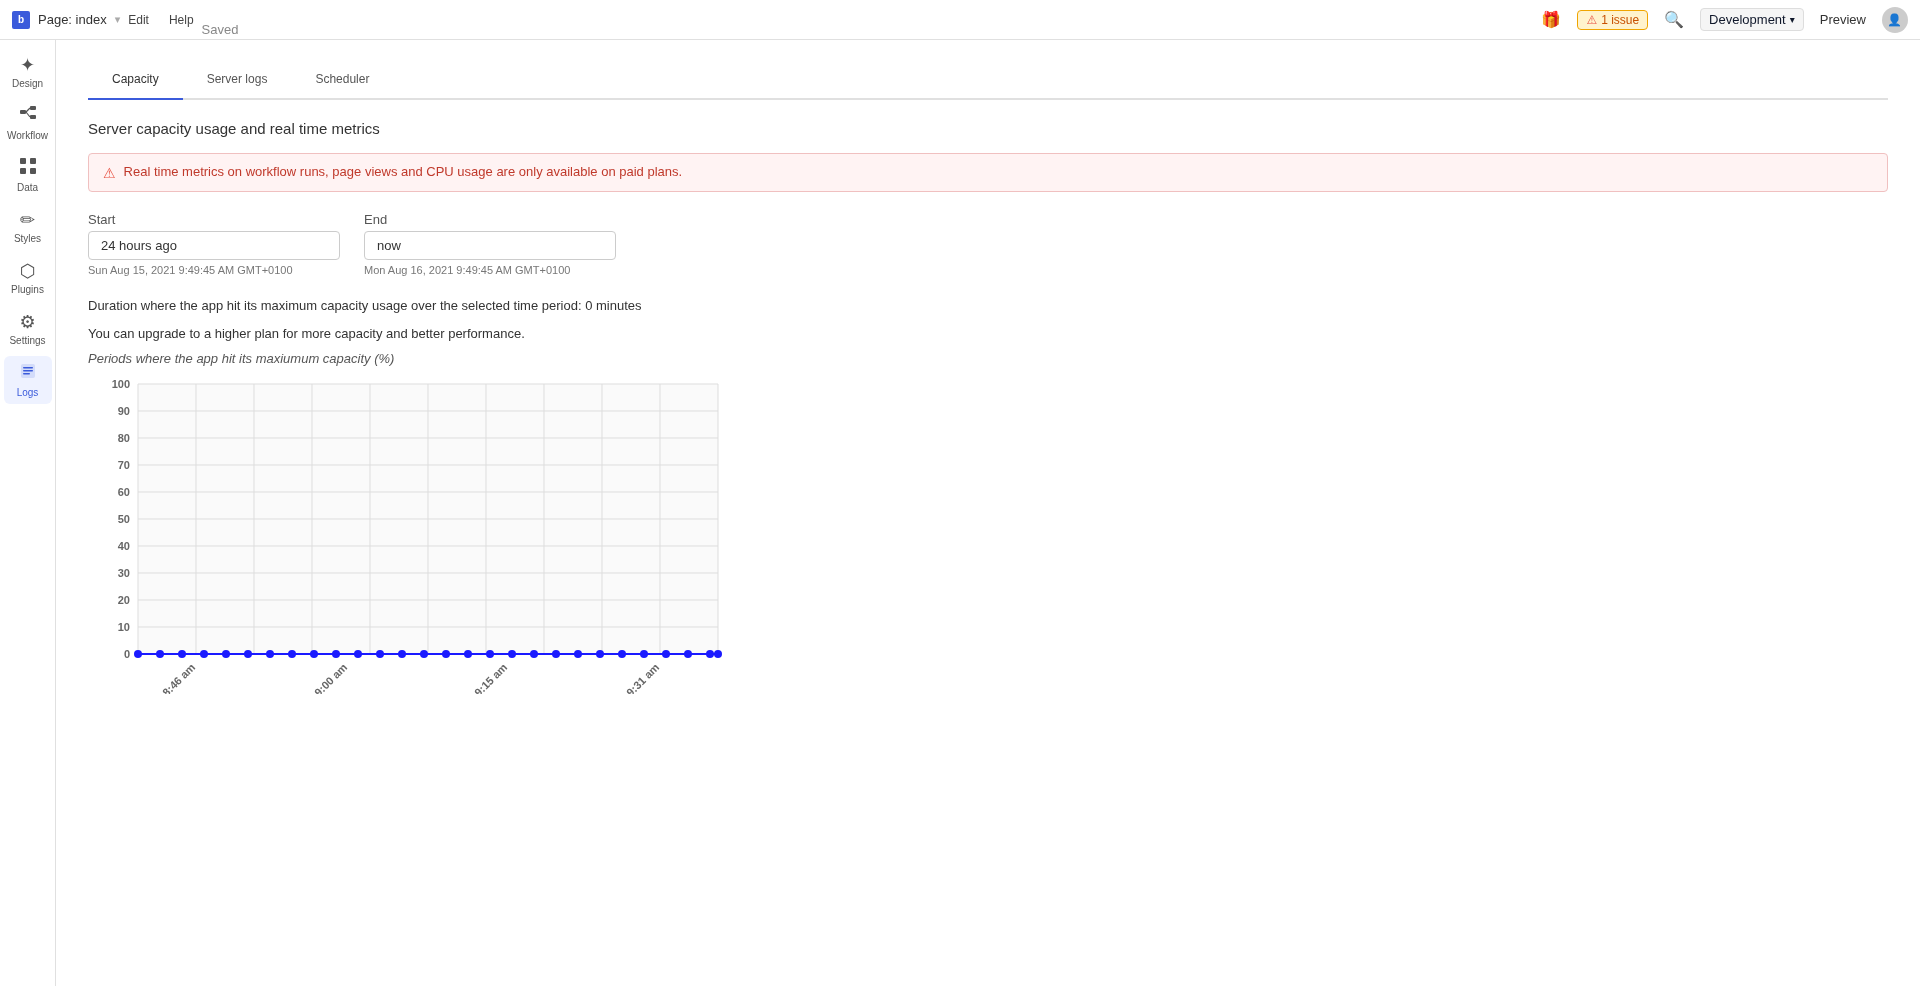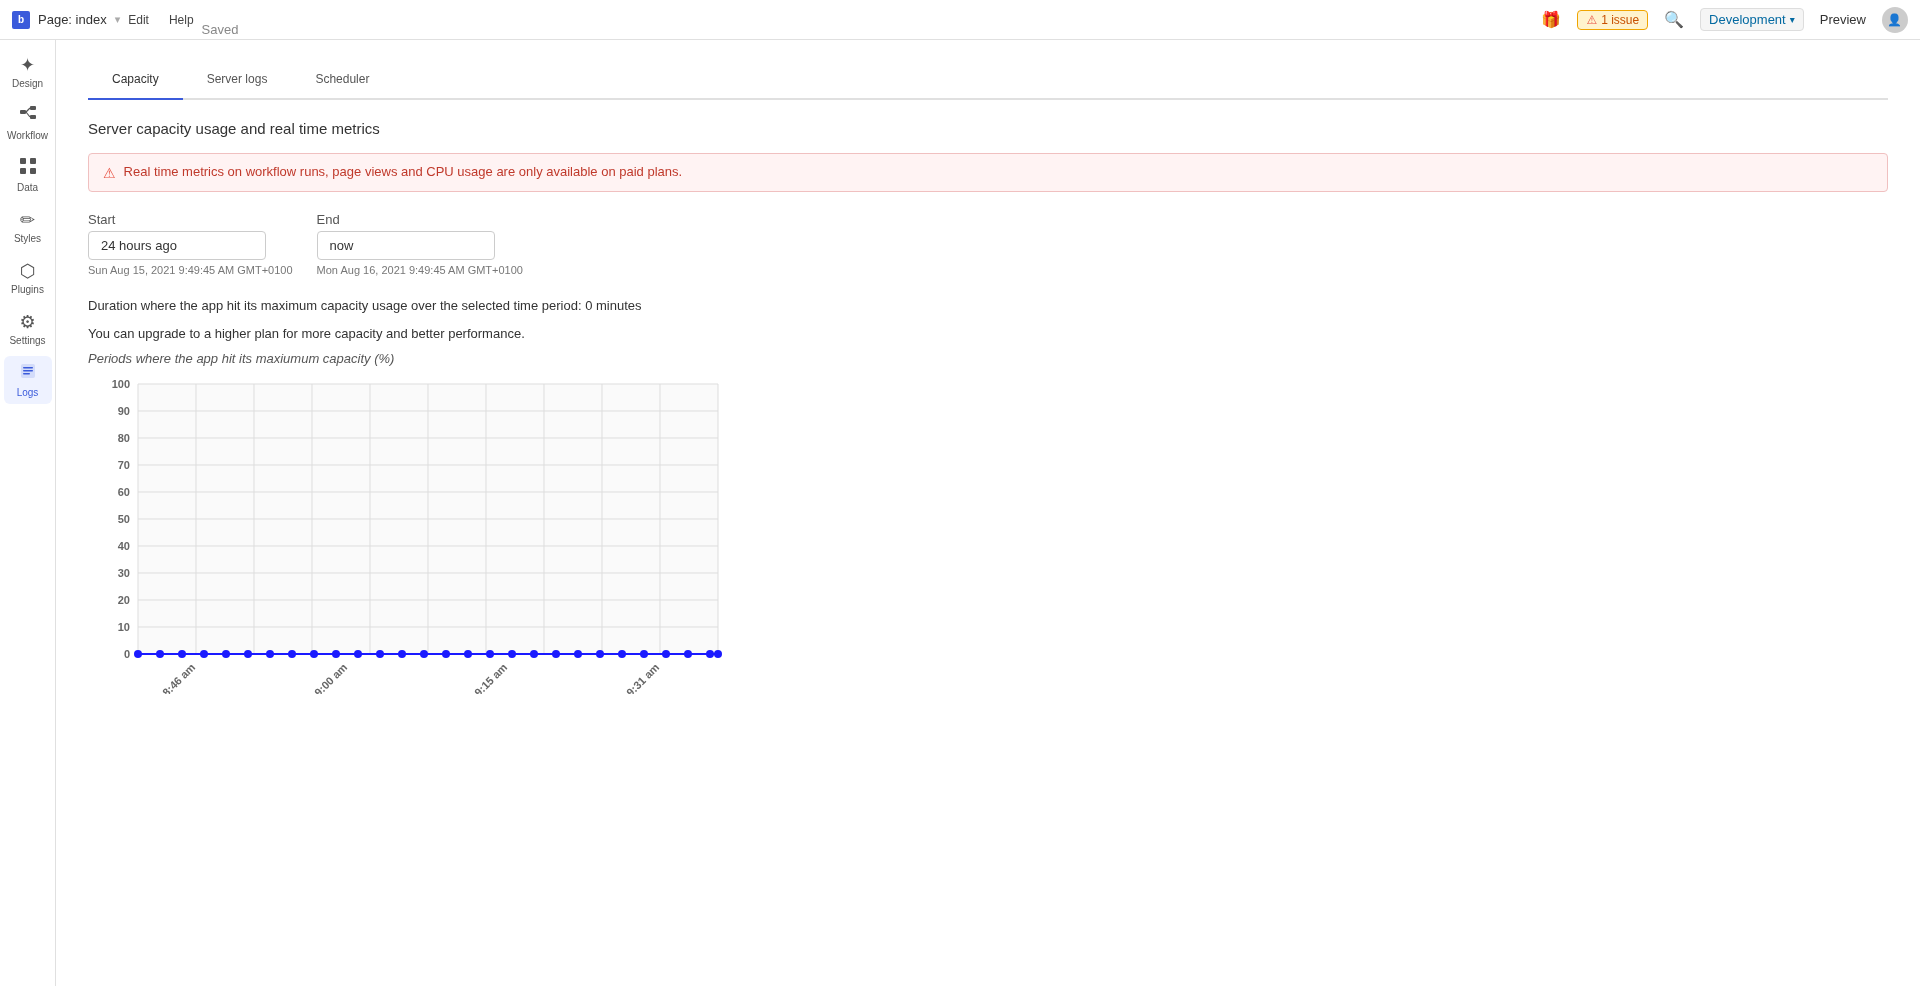--- a/index.html
+++ b/index.html
@@ -17,21 +17,21 @@
     .page-icon { width: 18px; height: 18px; background: #3b5bdb; border-radius: 2px; display: flex; align-items: center; justify-content: center; }
     .page-icon span { color: #fff; font-size: 10px; font-weight: bold; }
     .page-title-text { font-size: 13px; color: #333; }
     .topbar-nav { display: flex; gap: 20px; }
     .topbar-nav a { font-size: 12px; color: #444; text-decoration: none; cursor: pointer; }
     .saved-label { font-size: 13px; color: #888; margin-top: 20px; }
     .topbar-right { display: flex; align-items: center; gap: 16px; }
     .gift-icon { font-size: 16px; cursor: pointer; }
     .issue-badge { display: flex; align-items: center; gap: 4px; background: #fff3cd; border: 1px solid #f0a500; border-radius: 4px; padding: 2px 8px; font-size: 12px; color: #c85000; cursor: pointer; }
     .search-icon-btn { font-size: 16px; cursor: pointer; color: #555; }
-    .env-selector { display: flex; align-items: center; gap: 4px; font-size: 13px; color: #0369a1; cursor: pointer; background: #f5f5f5; border: 1px solid #ddd; border-radius: 4px; padding: 3px 8px; }
+    .env-selector { display: flex; align-items: center; gap: 4px; font-size: 13px; color: #0f172a; cursor: pointer; background: #f5f5f5; border: 1px solid #ddd; border-radius: 4px; padding: 3px 8px; }
     .preview-btn { font-size: 13px; color: #333; cursor: pointer; }
     .user-avatar { width: 26px; height: 26px; border-radius: 50%; background: #ccc; display: flex; align-items: center; justify-content: center; font-size: 12px; color: #fff; cursor: pointer; }
 
     
     .sidebar {
       position: fixed; top: 40px; left: 0; bottom: 0;
       width: 56px; background: #fff; border-right: 1px solid #e0e0e0;
       display: flex; flex-direction: column; align-items: center;
       padding-top: 8px; gap: 4px; z-index: 99;
     }
@@ -77,21 +77,21 @@
       padding: 10px 14px; margin-bottom: 20px; font-size: 13px; color: #c0392b;
     }
     .warning-icon { font-size: 14px; color: #e74c3c; flex-shrink: 0; margin-top: 1px; }
 
     
     .time-row { display: flex; align-items: center; gap: 24px; margin-bottom: 20px; }
     .time-field { display: flex; flex-direction: column; gap: 4px; }
     .time-label { font-size: 13px; color: #555; }
     .time-input {
       border: 1px solid #ccc; border-radius: 4px; padding: 6px 12px;
-      font-size: 13px; color: #333; width: 178px;
+      font-size: 13px; color: #333; width: 252px;
     }
     .time-subtitle { font-size: 11px; color: #777; }
 
     
     .info-text { font-size: 13px; color: #333; margin-bottom: 8px; line-height: 1.5; }
 
     
     .chart-label { font-size: 13px; color: #555; font-style: italic; margin-bottom: 8px; }
 
     

